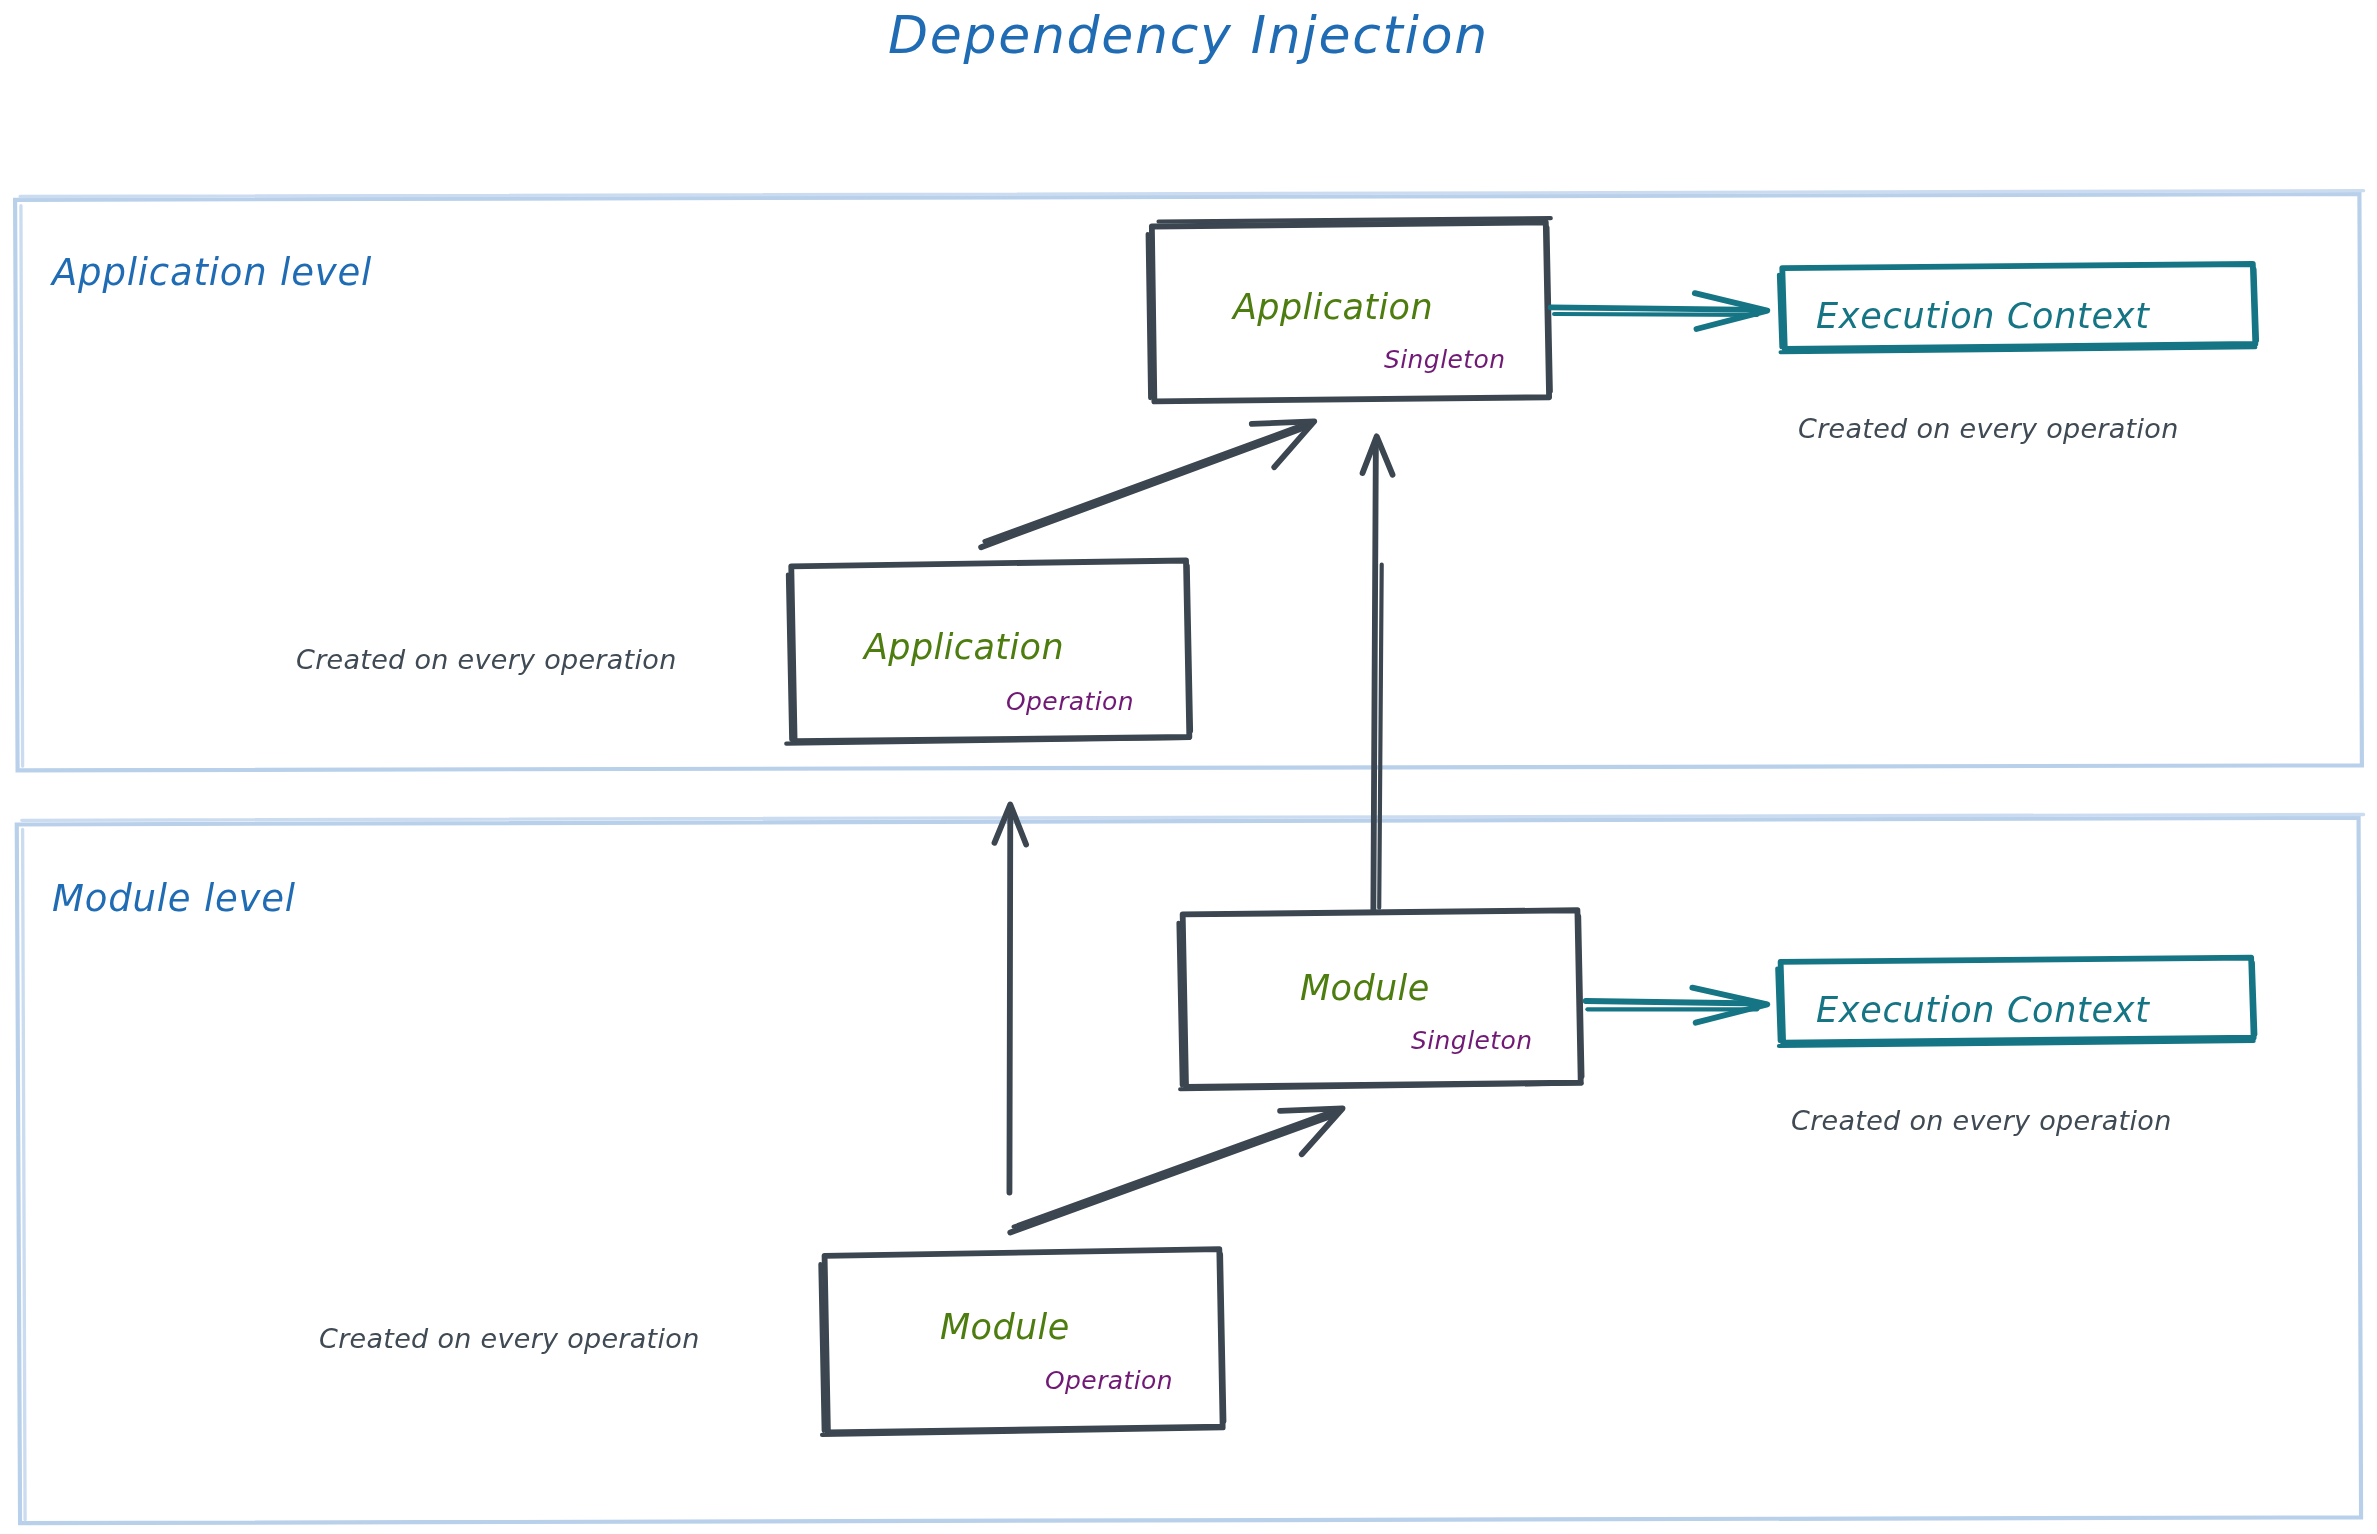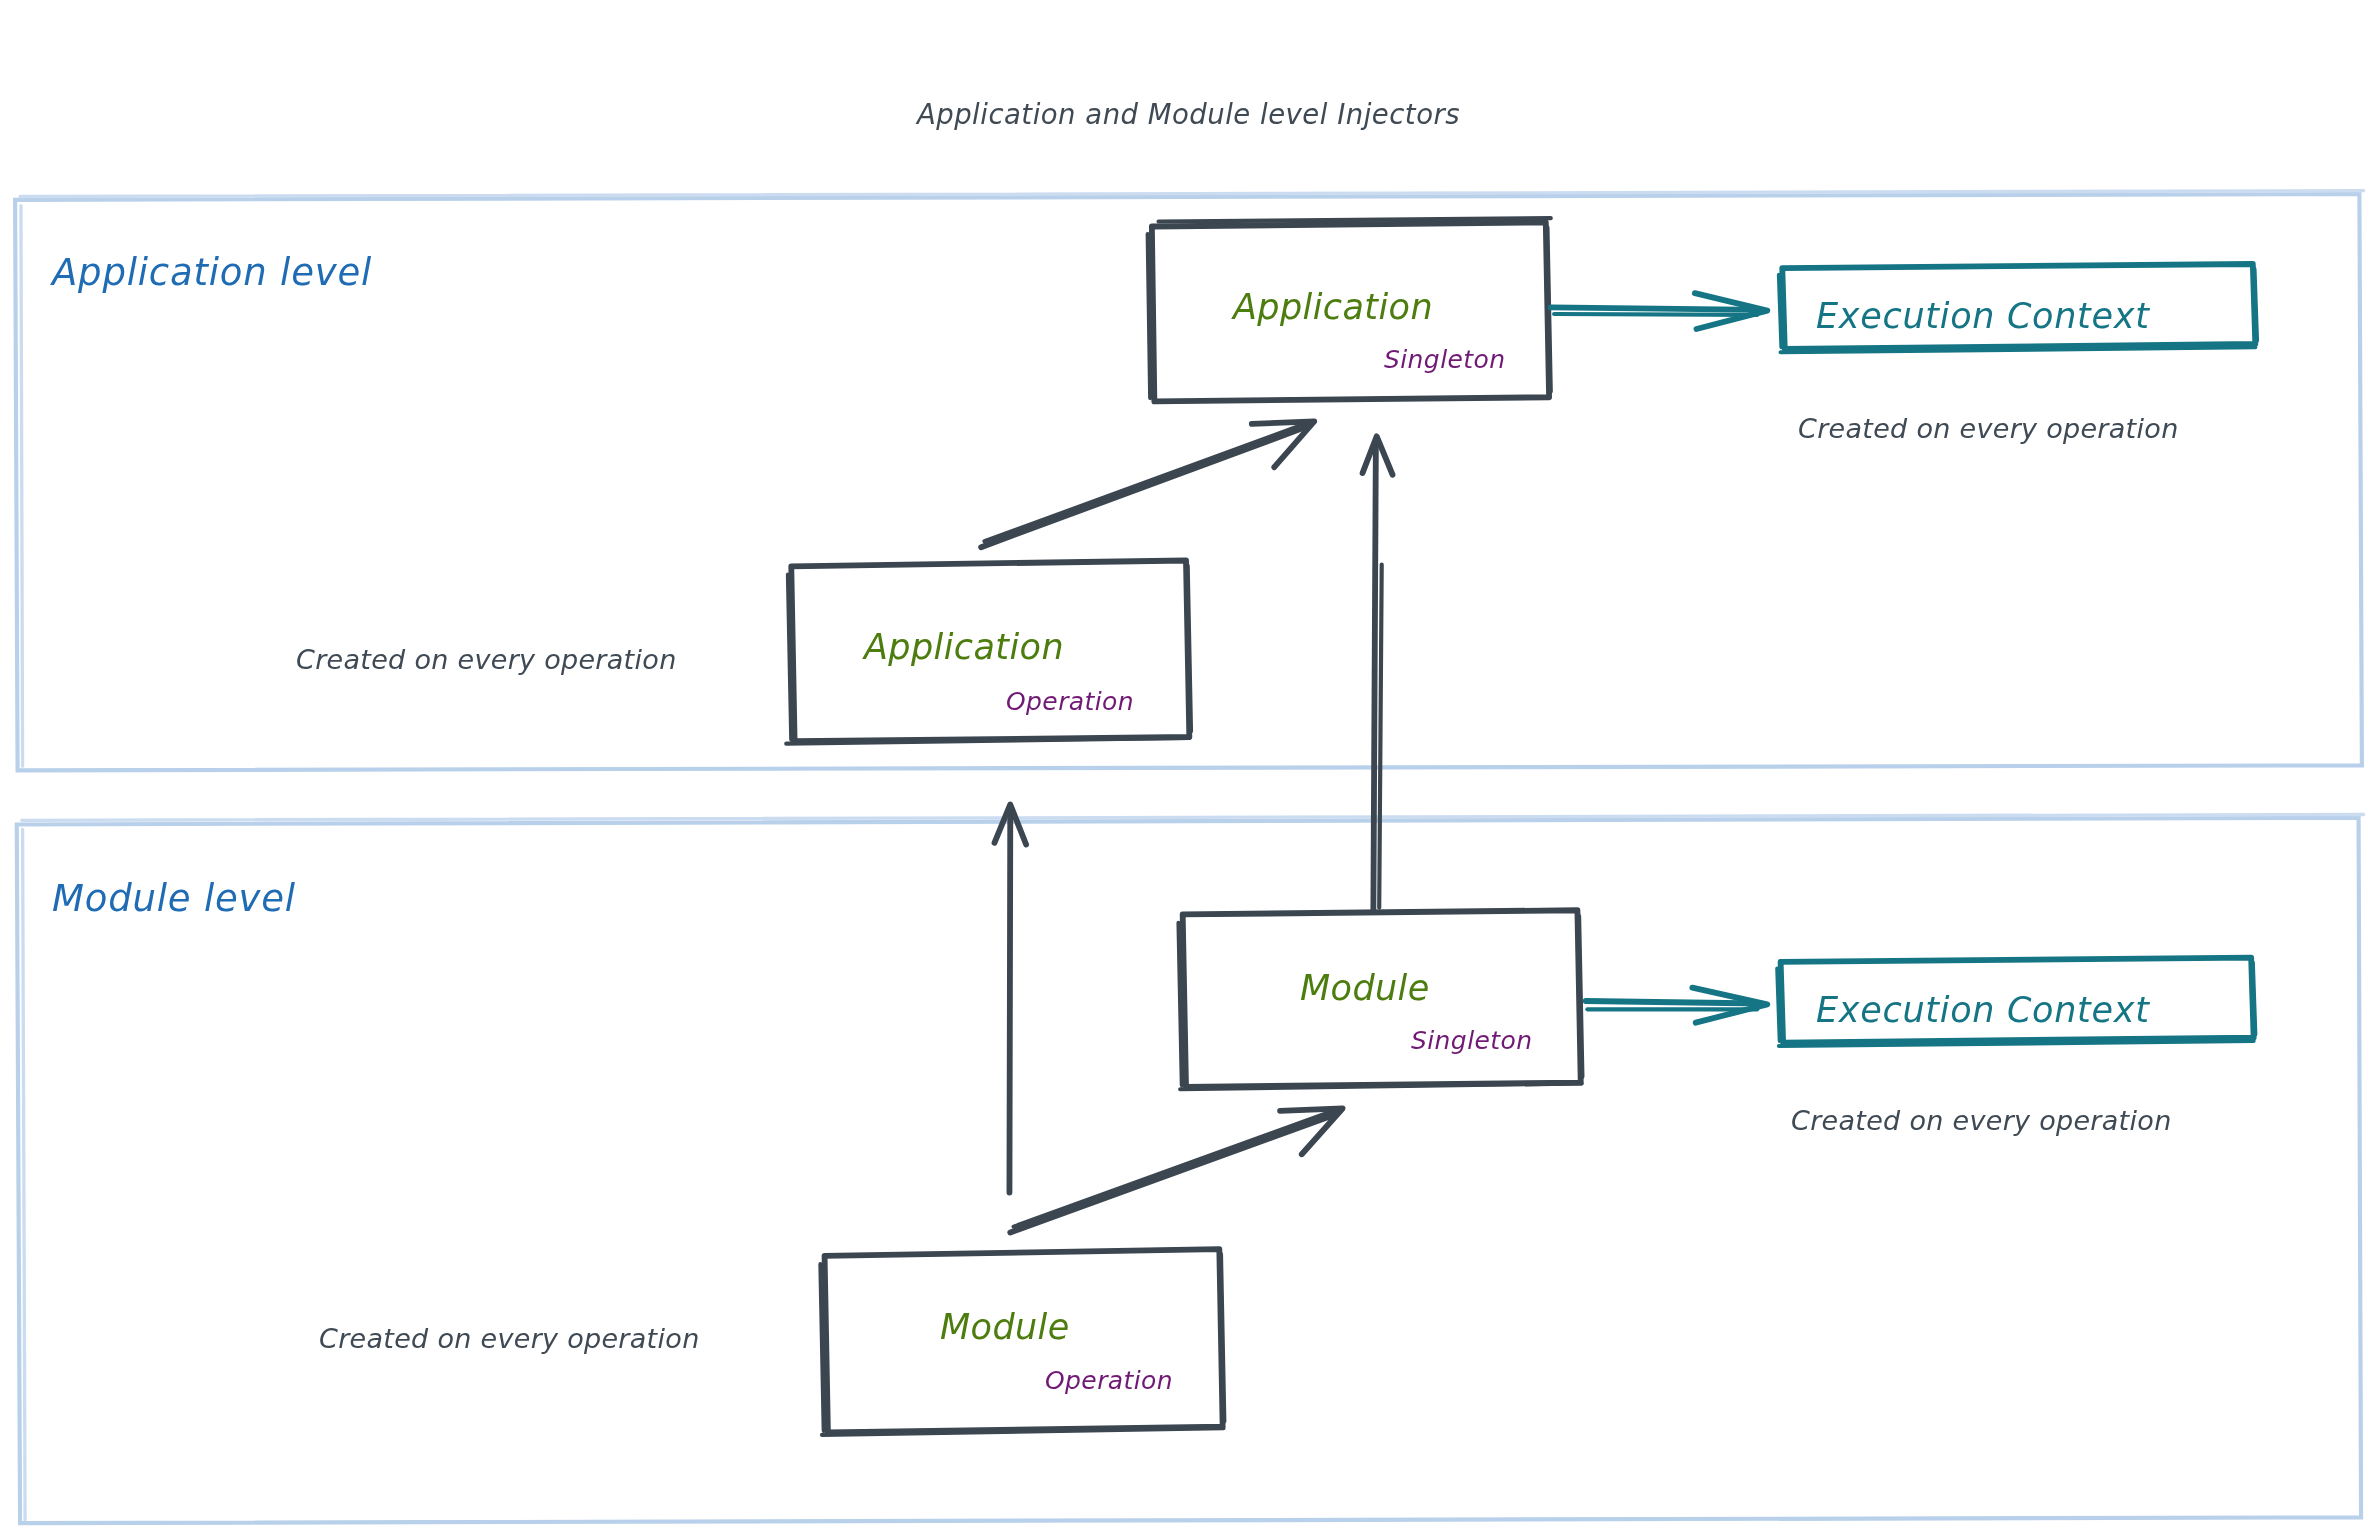--- a/index.html
+++ b/index.html
@@ -213,21 +213,21 @@
       <path class="dark-line" d="M1194,1012 L1213,966 L1232,1014"></path>
     </g>
 
     <g>
       <path class="dark-line" d="M1213,1480 L1604,1338"></path>
       <path class="dark-thin" d="M1217,1473 L1606,1332"></path>
       <path class="dark-line" d="M1537,1334 L1612,1331 L1563,1386"></path>
     </g>
   </svg>
 
-  <div class="txt subtitle">Application and Module level Injectors</div>
+  <div class="txt title">Dependency Injection</div>
 
   <div class="txt lane-title" id="lane-title-application">Application level</div>
   <div class="txt lane-title" id="lane-title-module">Module level</div>
 
   <div class="txt node-main" id="app-singleton-title">Application</div>
   <div class="txt node-scope" id="app-singleton-scope">Singleton</div>
   <div class="hit" style="left:1150px;top:222px;width:402px;height:180px;"></div>
 
   <div class="txt node-main" id="app-operation-title">Application</div>
   <div class="txt node-scope" id="app-operation-scope">Operation</div>

